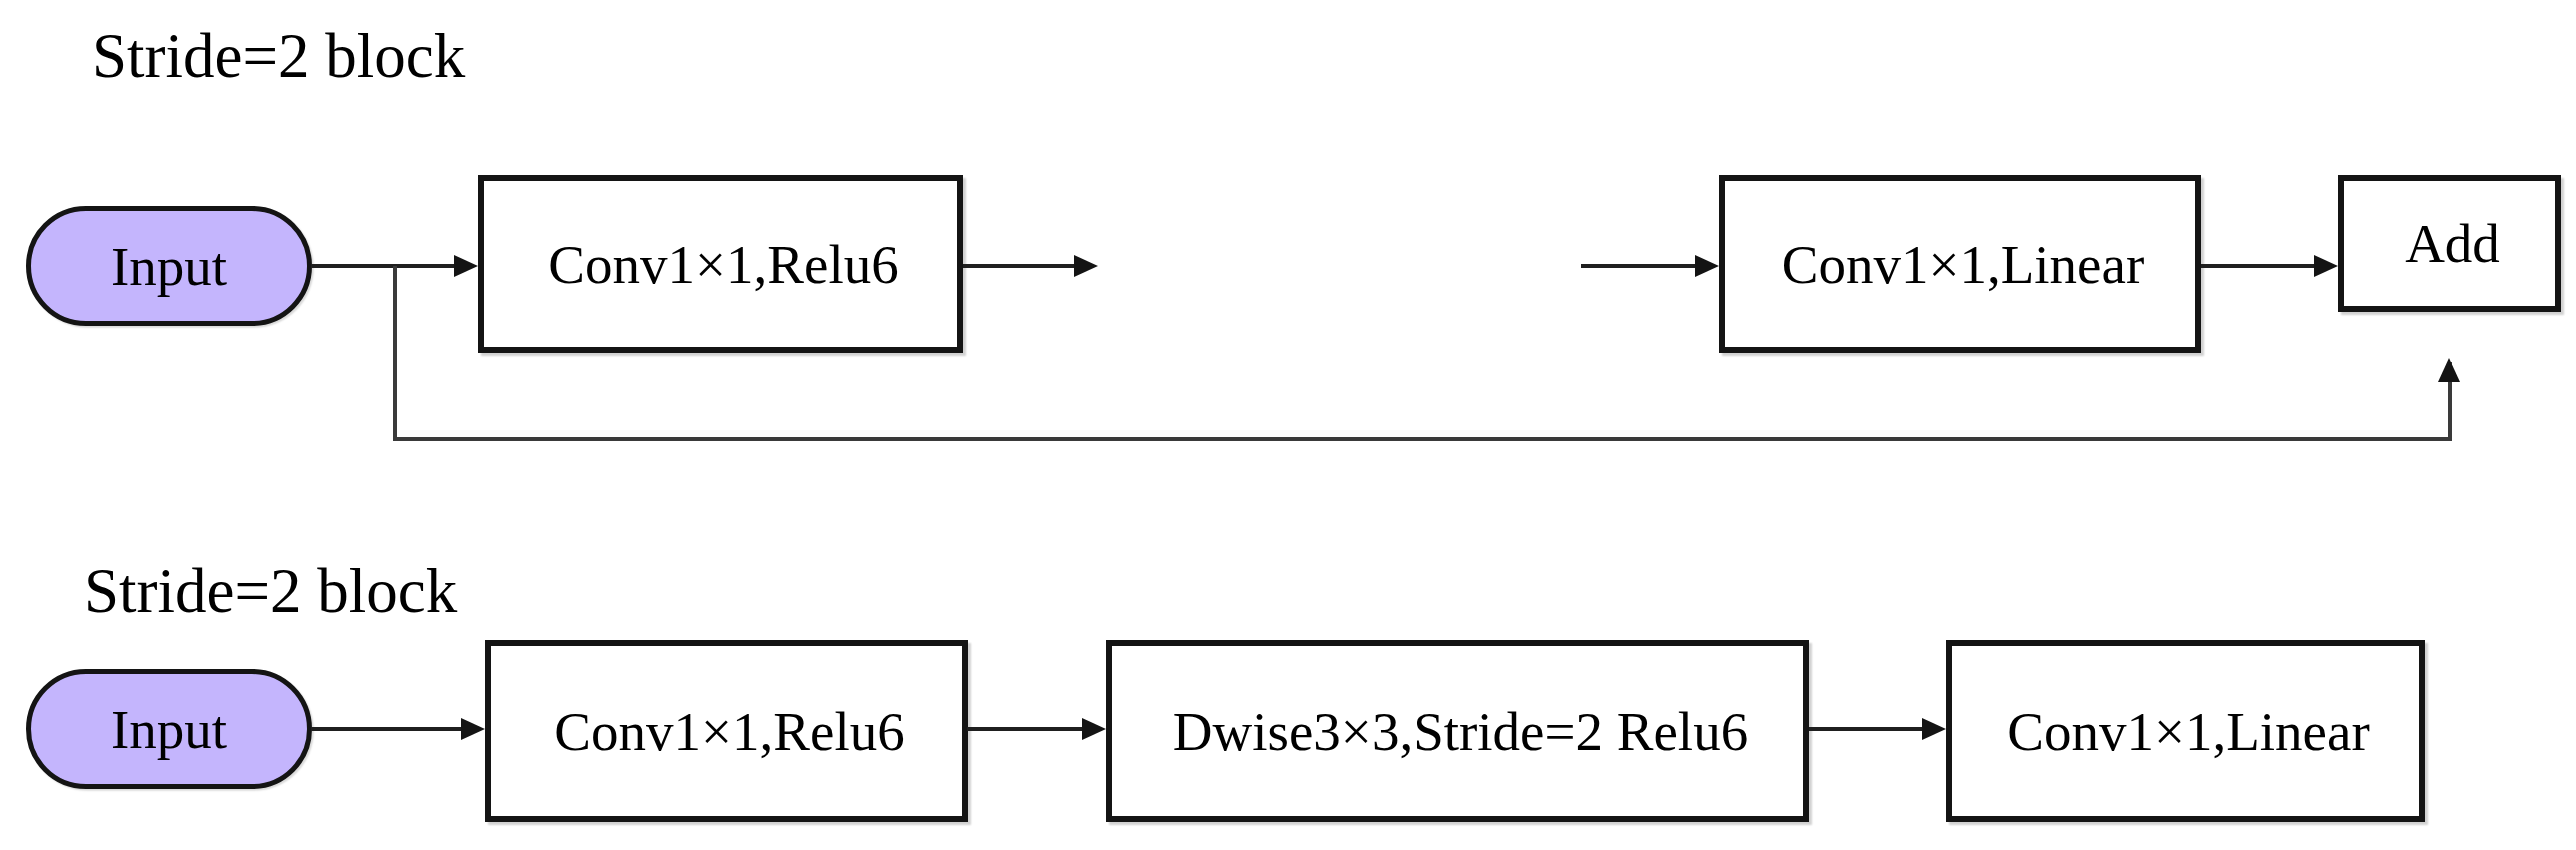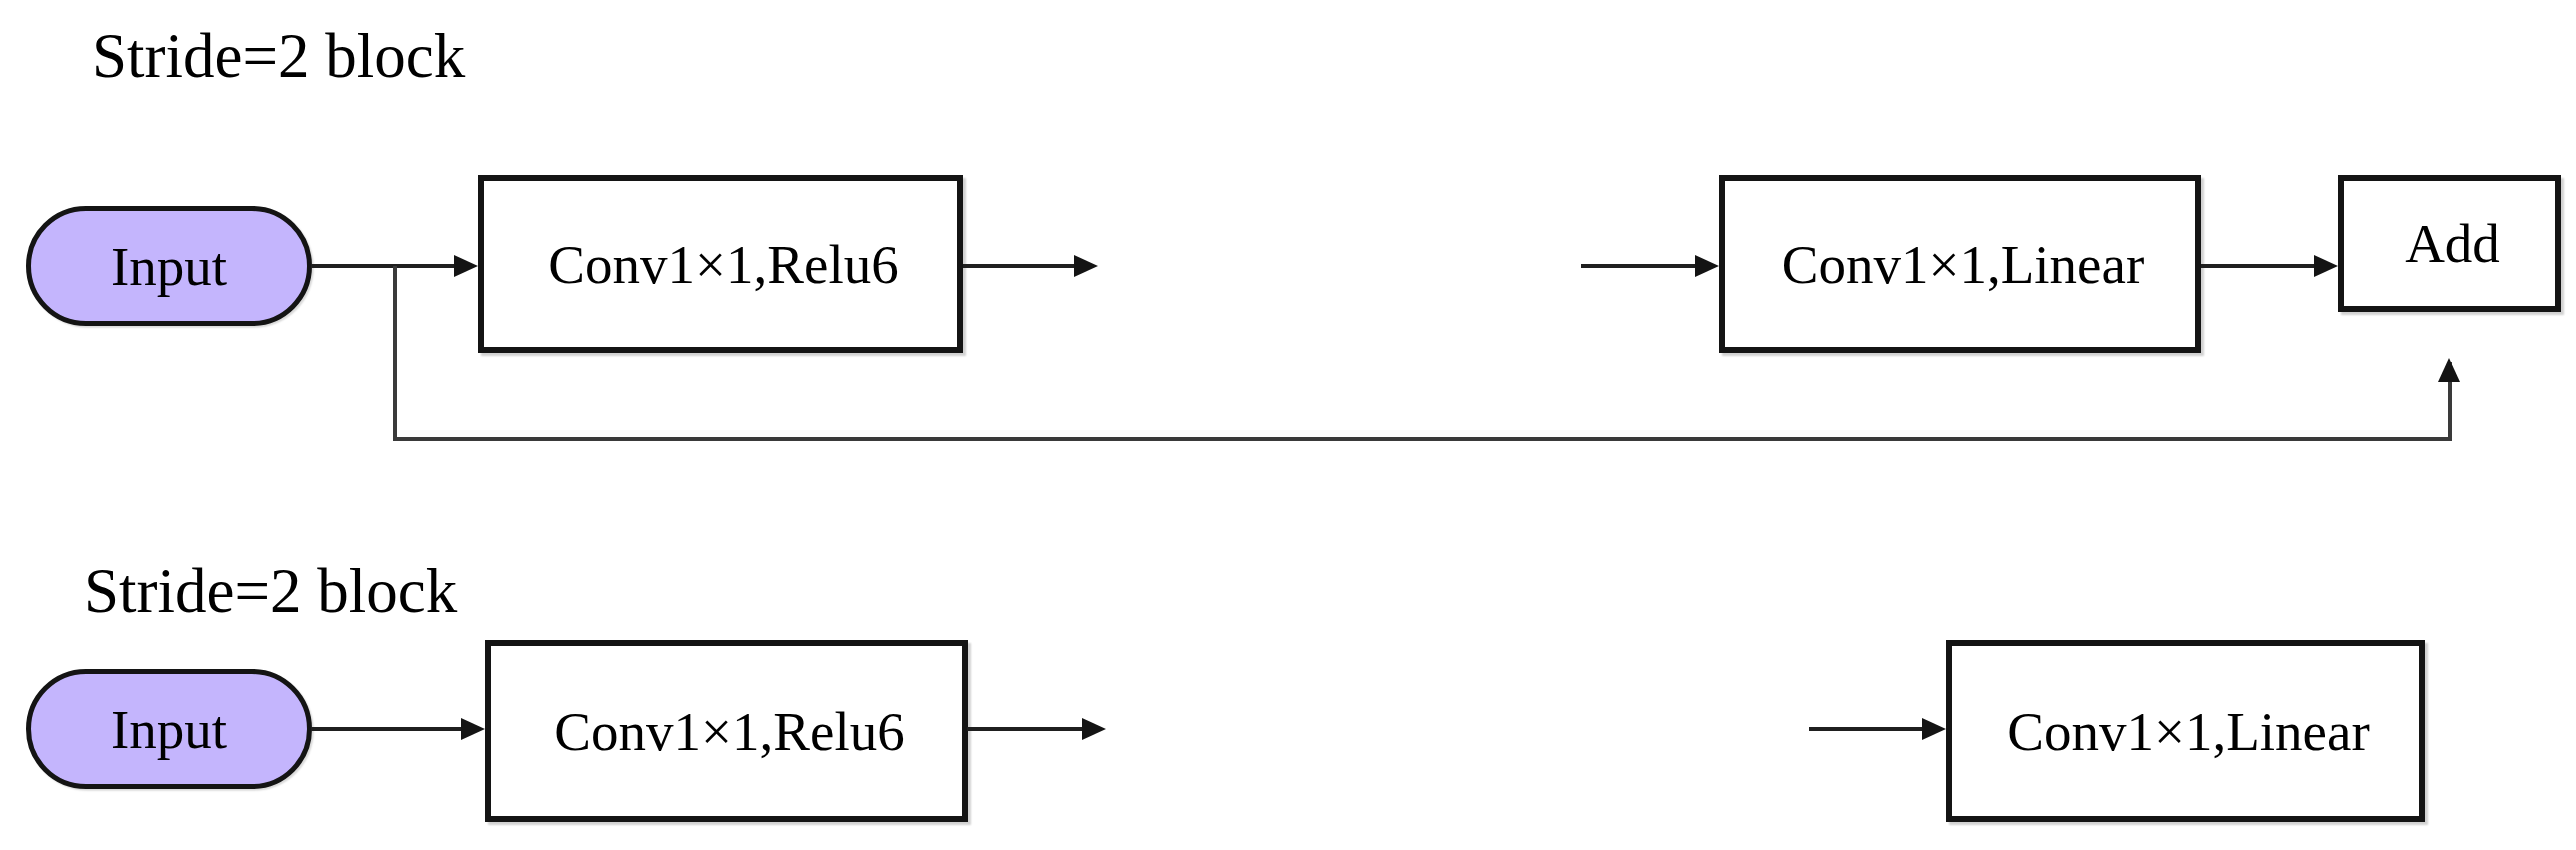--- a/index.html
+++ b/index.html
@@ -126,20 +126,23 @@
   <div class="hline" style="left:311px; top:727px; width:154px;"></div>
   <div class="arrow-right" style="left:461px; top:718px;"></div>
 
   <div class="node-box" style="left:485px; top:640px; width:483px; height:182px;">
     <span>Conv1×1,Relu6</span>
   </div>
 
   <div class="hline" style="left:967px; top:727px; width:119px;"></div>
   <div class="arrow-right" style="left:1082px; top:718px;"></div>
 
+  <div class="node-box" style="left:1106px; top:640px; width:703px; height:182px;">
+    <span>Dwise3×3,Stride=2 Relu6</span>
+  </div>
 
   <div class="hline" style="left:1809px; top:727px; width:117px;"></div>
   <div class="arrow-right" style="left:1922px; top:718px;"></div>
 
   <div class="node-box" style="left:1946px; top:640px; width:479px; height:182px;">
     <span>Conv1×1,Linear</span>
   </div>
 
 </div>
 

